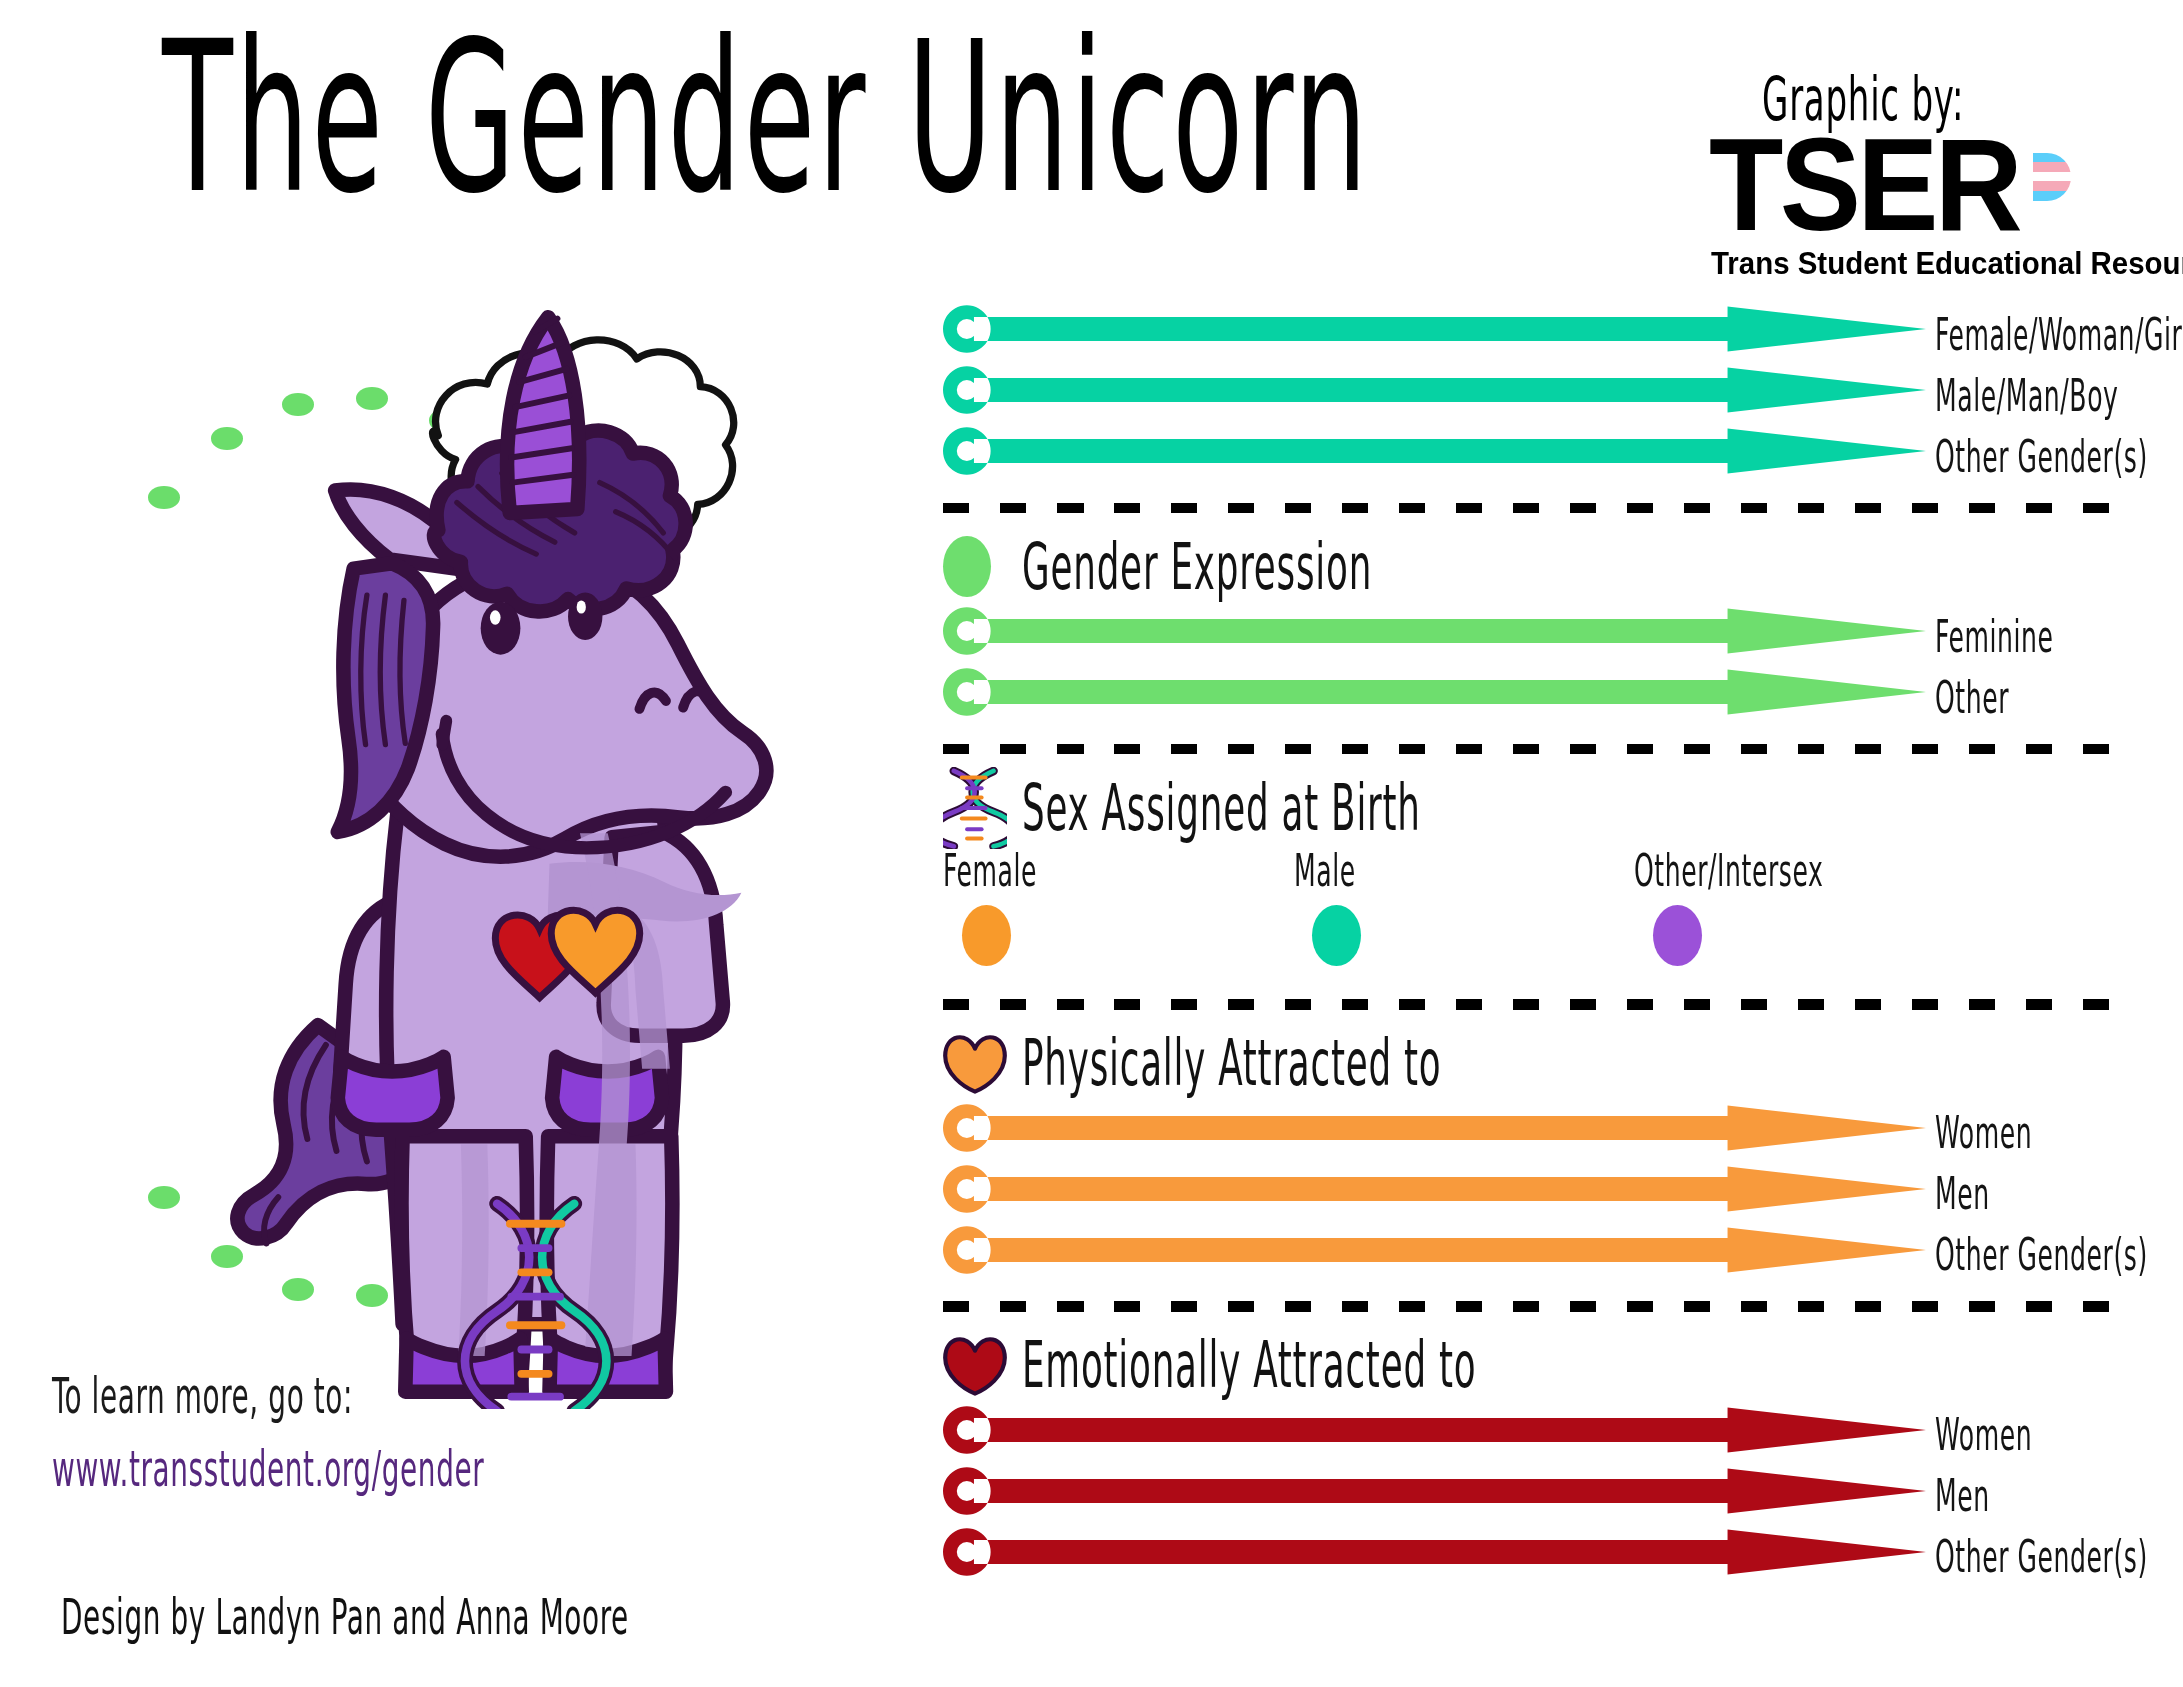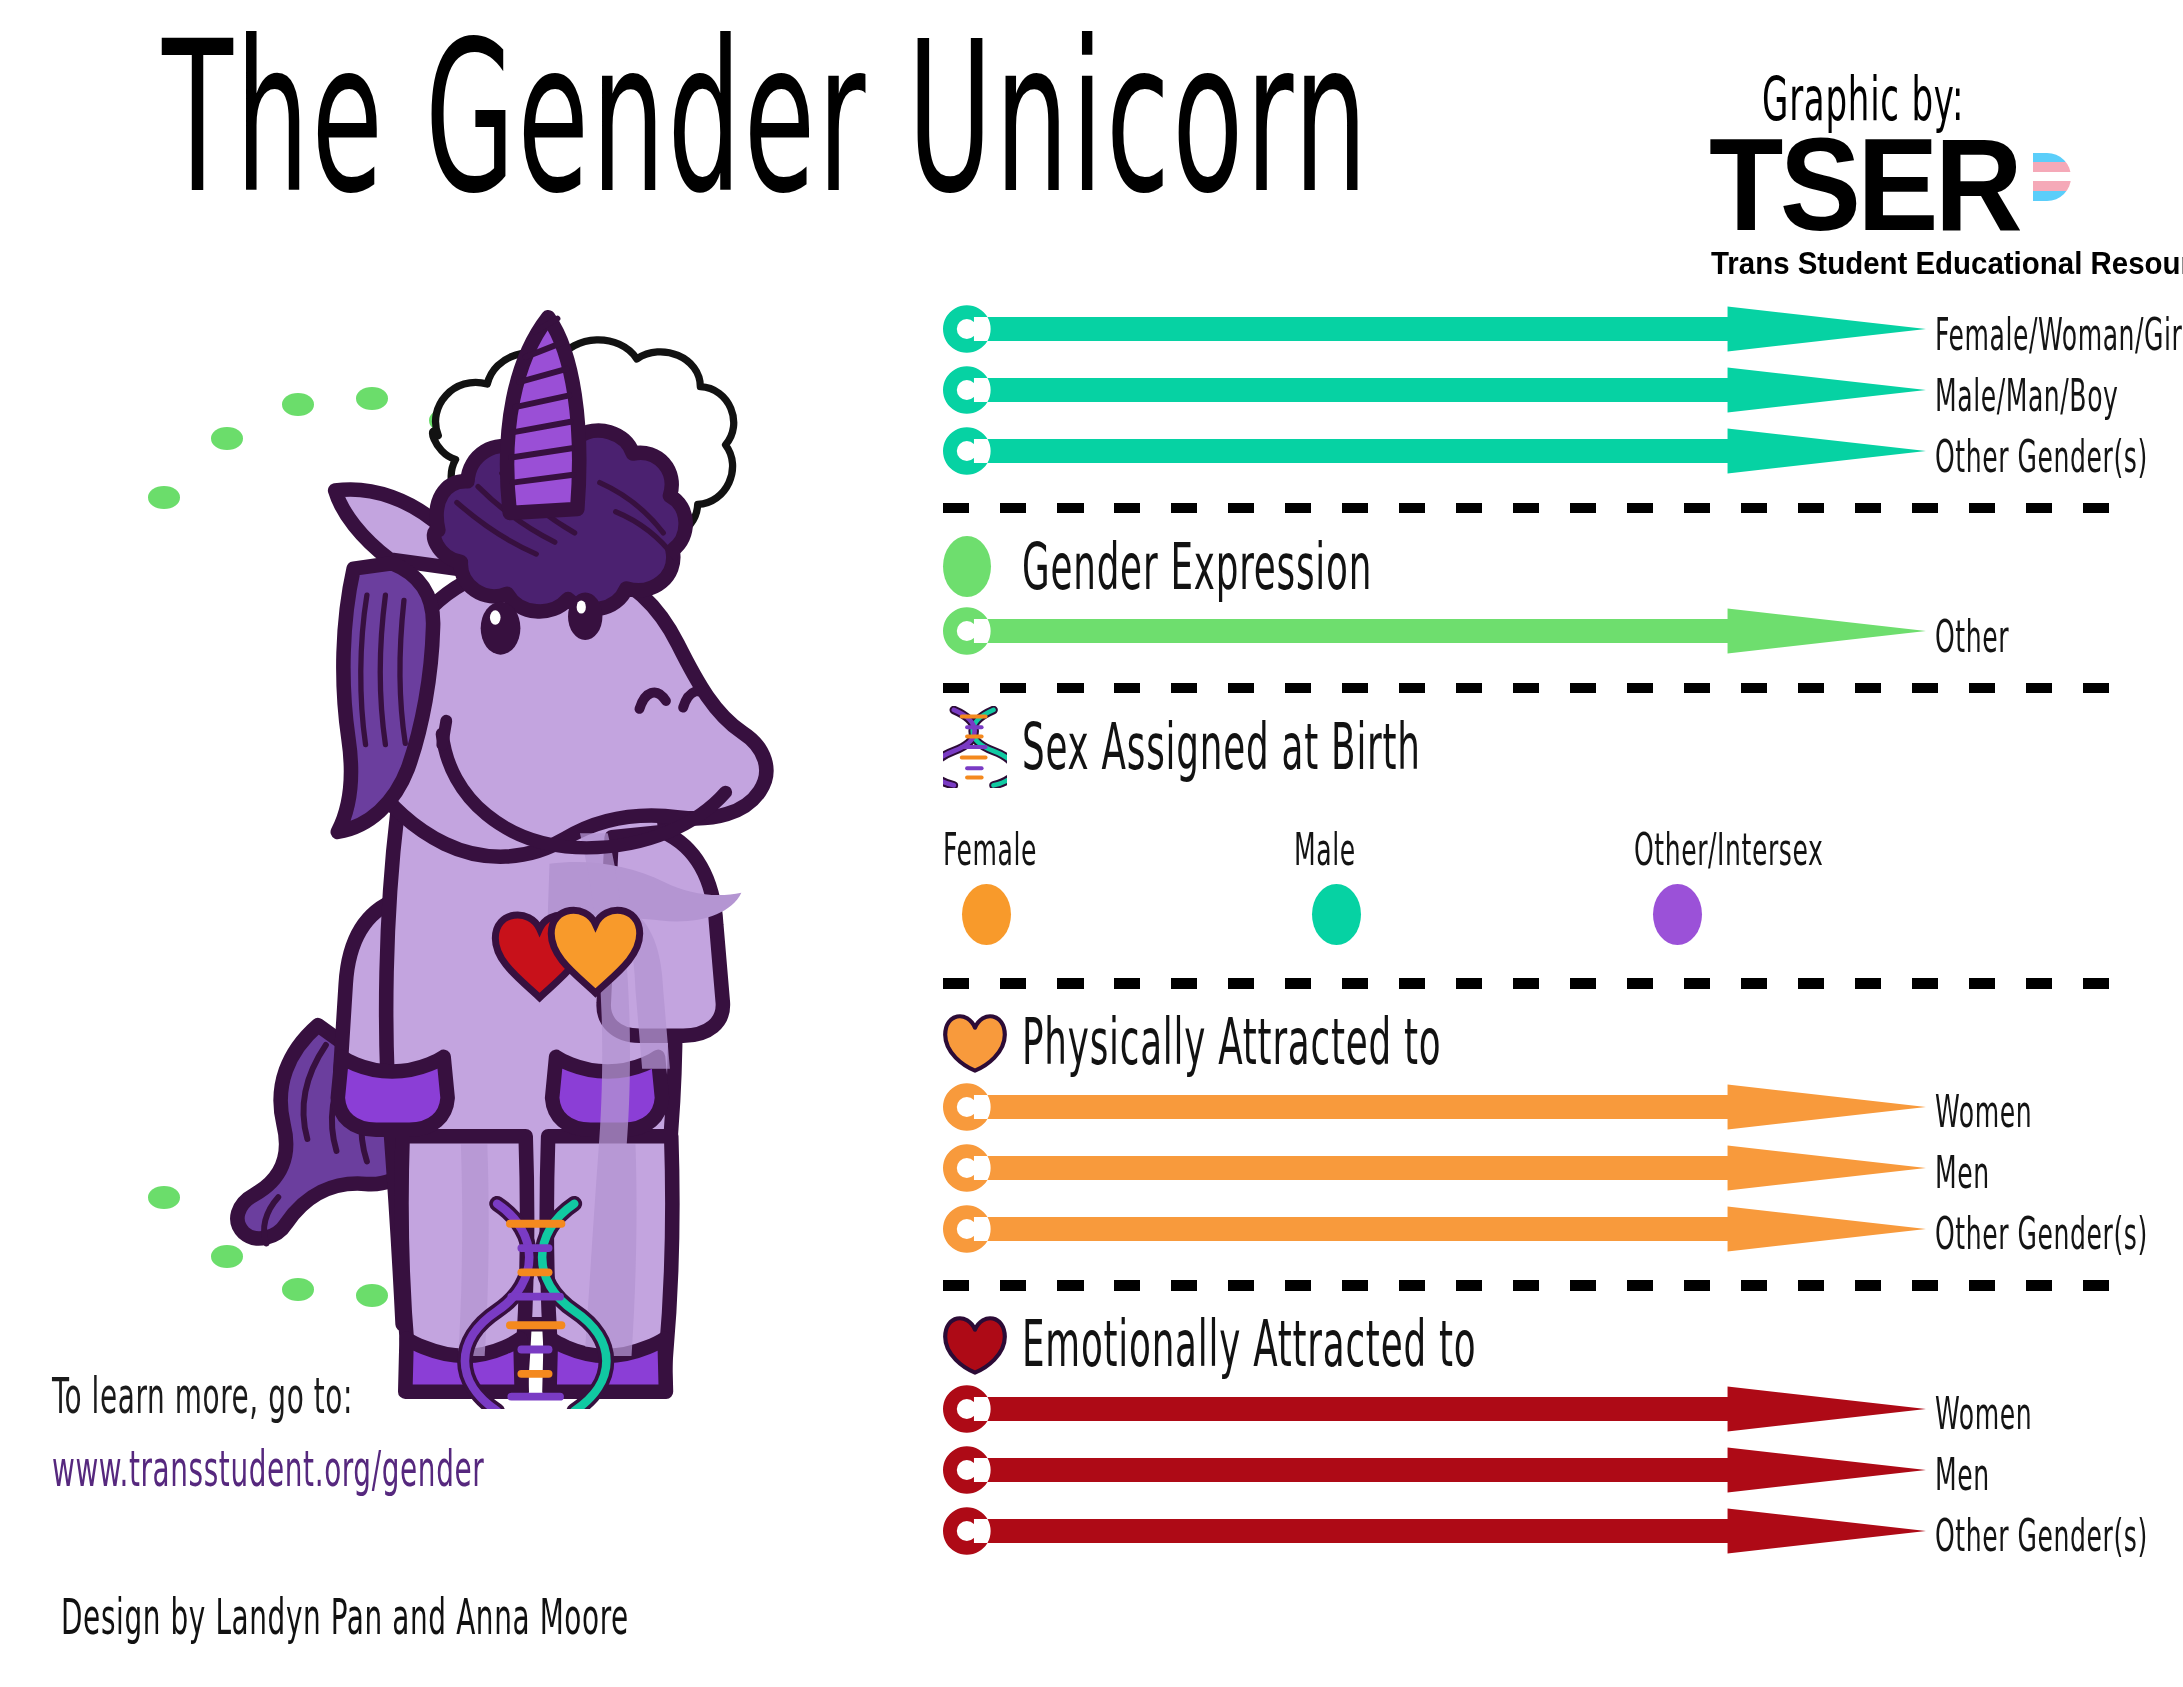--- a/index.html
+++ b/index.html
@@ -82,21 +82,21 @@
   
   .sep {
     height:10.6px; margin:0; position:relative;
   }
   .sep::before {
     content:""; position:absolute; left:0; top:0; width:1191px; height:10.6px;
     background-image: repeating-linear-gradient(to right,#000 0 26.5px, transparent 26.5px 57px);
   }
 
   
-  .sab-labels { position:relative; height:61px;margin-top:40px; }
+  .sab-labels { position:relative; height:61px; }
   .sab-labels span { position:absolute; top:0; font-size:45px; color:#141414; }
   .sab-dots { position:relative; height:79px; }
   .sab-dots i { position:absolute; width:49px; height:61px; border-radius:50%; display:block; }
 
   
   .gx-ellipse { width:48px; height:61px; border-radius:50%; display:block; }
 </style>
 </head>
 <body style="background: rgb(255, 255, 255);">
 
@@ -352,20 +352,32 @@
       </div>
       <div class="sep" style="margin: 14.6px 0px 17px;"></div>
       <div class="section">
         <div class="sec-head">
           <span class="sec-icon">
             <i class="gx-ellipse" style="background:#6EDE6E"></i>
           </span>
        <span class="sec-title hand">Gender Expression</span>
         </div>
         <div class="rows">
+          <div class="row">
+            <span class="arrow">
+              <svg width="983" height="48" viewBox="0 0 1486 72">
+    <path d="M 36 0 a 36 36 0 1 0 0.01 0 Z
+             M 46.800000000000004 18 L 1186 18
+             L 1186 2 L 1486 36 L 1186 70
+             L 1186 54 L 46.800000000000004 54 Z" fill="#6EDE6E" fill-rule="evenodd"></path>
+    <circle cx="36" cy="36" r="15.12" fill="#ffffff"></circle>
+  </svg>
+            </span>
+           <span class="rowlabel hand">Feminine</span>
+          </div>
           <div class="row">
             <span class="arrow">
               <svg width="983" height="48" viewBox="0 0 1486 72">
     <path d="M 36 0 a 36 36 0 1 0 0.01 0 Z
              M 46.800000000000004 18 L 1186 18
              L 1186 2 L 1486 36 L 1186 70
              L 1186 54 L 46.800000000000004 54 Z" fill="#6EDE6E" fill-rule="evenodd"></path>
     <circle cx="36" cy="36" r="15.12" fill="#ffffff"></circle>
   </svg>
             </span>

